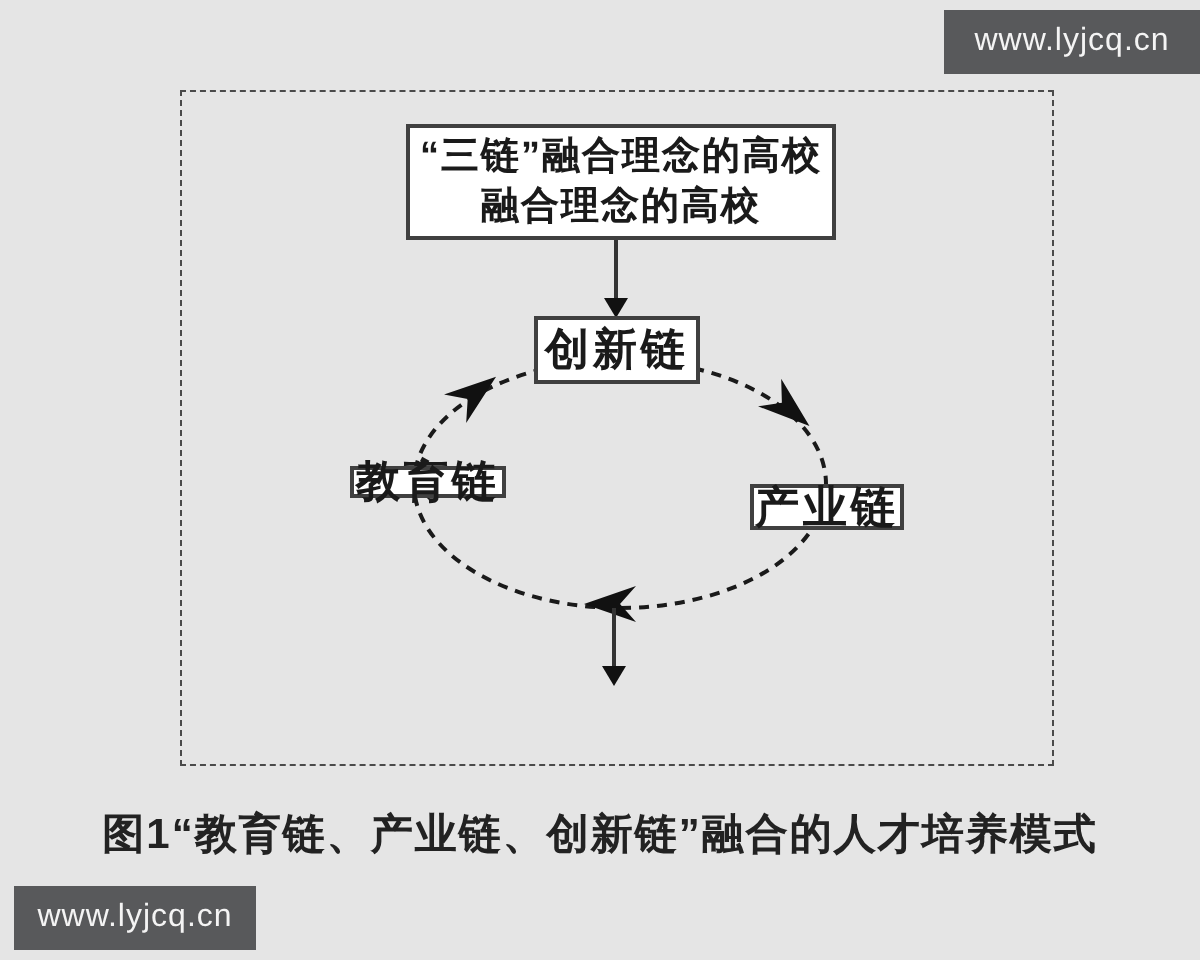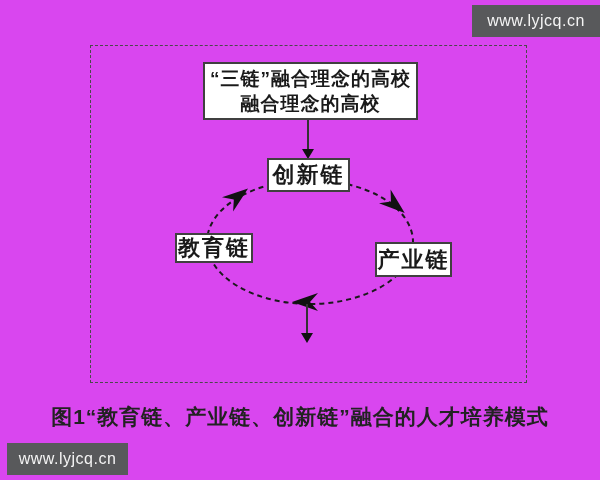--- a/index.html
+++ b/index.html
@@ -2,21 +2,21 @@
 <html><head>
 <meta charset="utf-8">
 <style>
   html, body { margin: 0; padding: 0; }
   body {
     width: 600px; height: 480px;
     background: #ffffff;
     font-family: "Liberation Sans", "DejaVu Sans", sans-serif;
     overflow: hidden;
   }
-  .canvas { position: relative; width: 600px; height: 480px; background: #d946ef; }
+  .canvas { position: relative; width: 600px; height: 480px; background: #e5e5e5; }
 
   
   .wm {
     position: absolute;
     background: #58595b;
     color: #f4f4f4;
     font-size: 16px;
     line-height: 32px;
     text-align: center;
     letter-spacing: 0.5px;
@@ -53,22 +53,22 @@
   .title-box {
     left: 203px; top: 62px; width: 215px; height: 58px;
     flex-direction: column;
     font-size: 19px;
     line-height: 25px;
     text-align: center;
     letter-spacing: 1px;
   }
   .node { font-size: 22px; letter-spacing: 2px; }
   .node-innovation { left: 267px; top: 158px; width: 83px;  height: 34px; }
-  .node-education  { left: 175px; top: 233px; width: 78px;  height: 30px; }
-  .node-industry   { left: 375px; top: 242px; width: 77px;  height: 35px; }
+  .node-education  { left: 175px; top: 233px; width: 78px;  height: 16px; }
+  .node-industry   { left: 375px; top: 242px; width: 77px;  height: 23px; }
   .node-outcome    { left: 250px; top: 342px; width: 117px; height: 31px; }
 
   
   .caption {
     position: absolute;
     left: 0; top: 403px; width: 600px;
     text-align: center;
     color: #222222;
     font-size: 21px;
     font-weight: bold;

